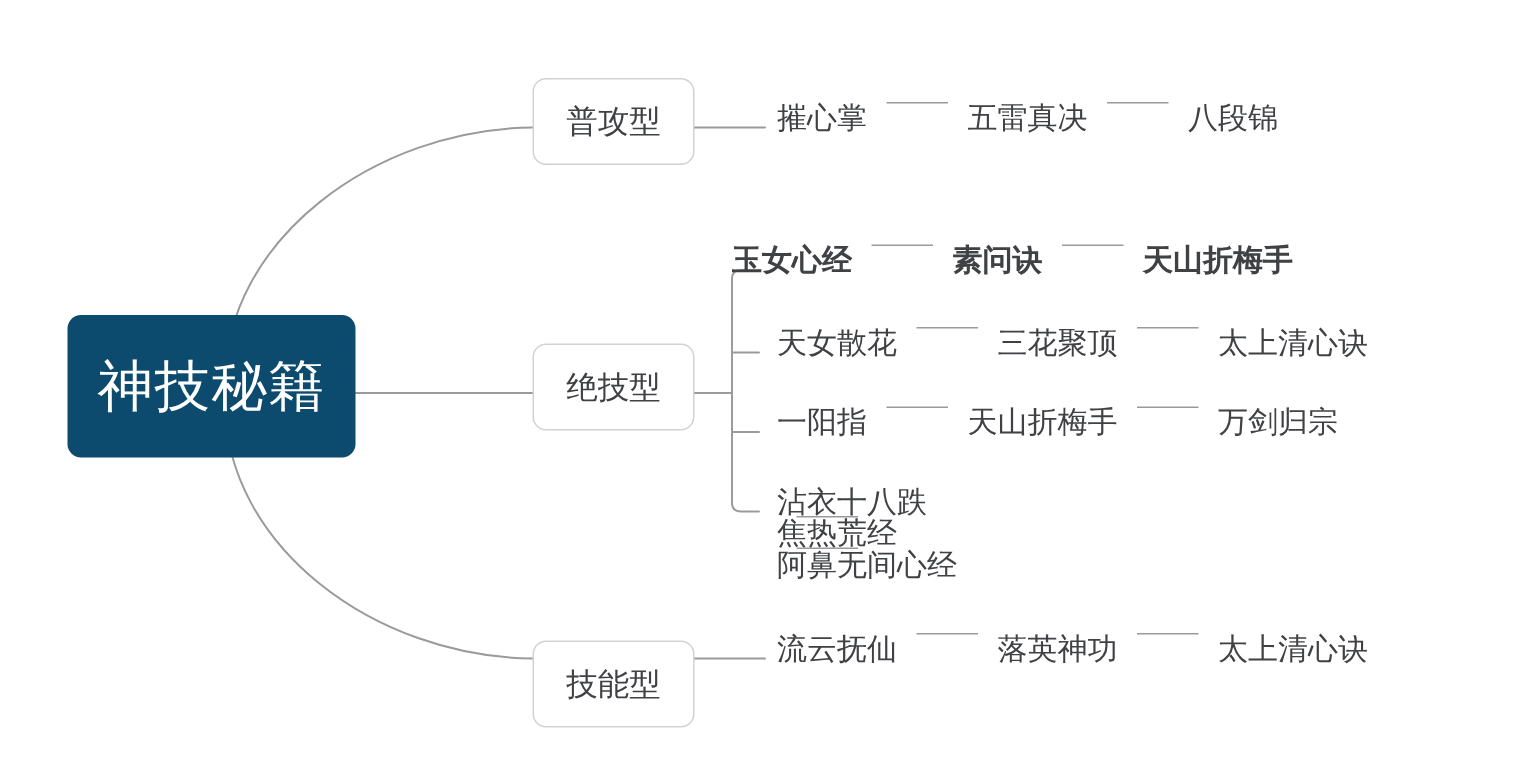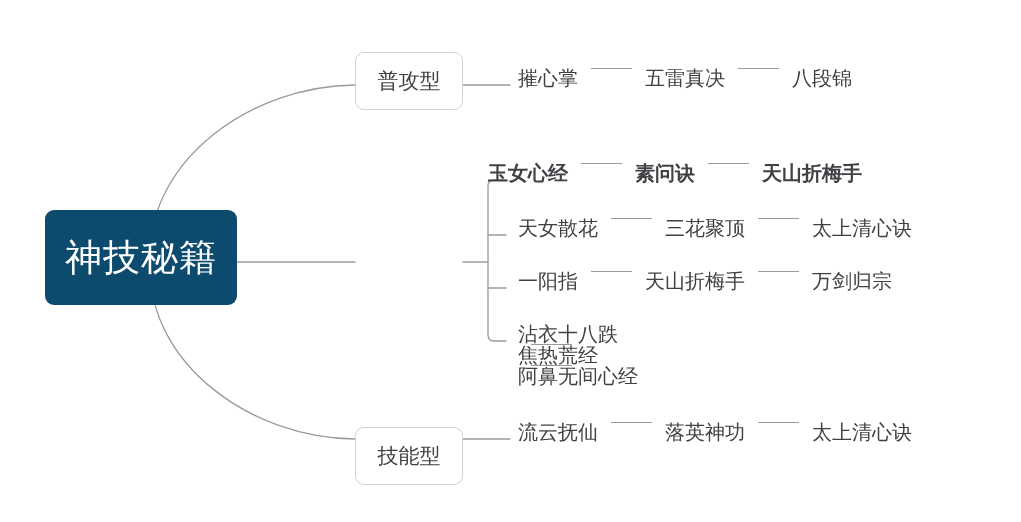--- a/index.html
+++ b/index.html
@@ -116,20 +116,23 @@
     </g>
   </svg>
 
   <div class="root-node">
     <span class="root-label">神技秘籍</span>
   </div>
 
   <div class="branch-node" id="branch-0">
     <span class="branch-label">普攻型</span>
   </div>
+  <div class="branch-node" id="branch-1">
+    <span class="branch-label">绝技型</span>
+  </div>
   <div class="branch-node" id="branch-2">
     <span class="branch-label">技能型</span>
   </div>
 
   <div id="leaf-rows">
       <div class="leaf-row" style="left: 518px; top: 68px;">
         <span class="leaf-label">摧心掌</span>
         <span class="leaf-dash"></span>
         <span class="leaf-label">五雷真决</span>
         <span class="leaf-dash"></span>

